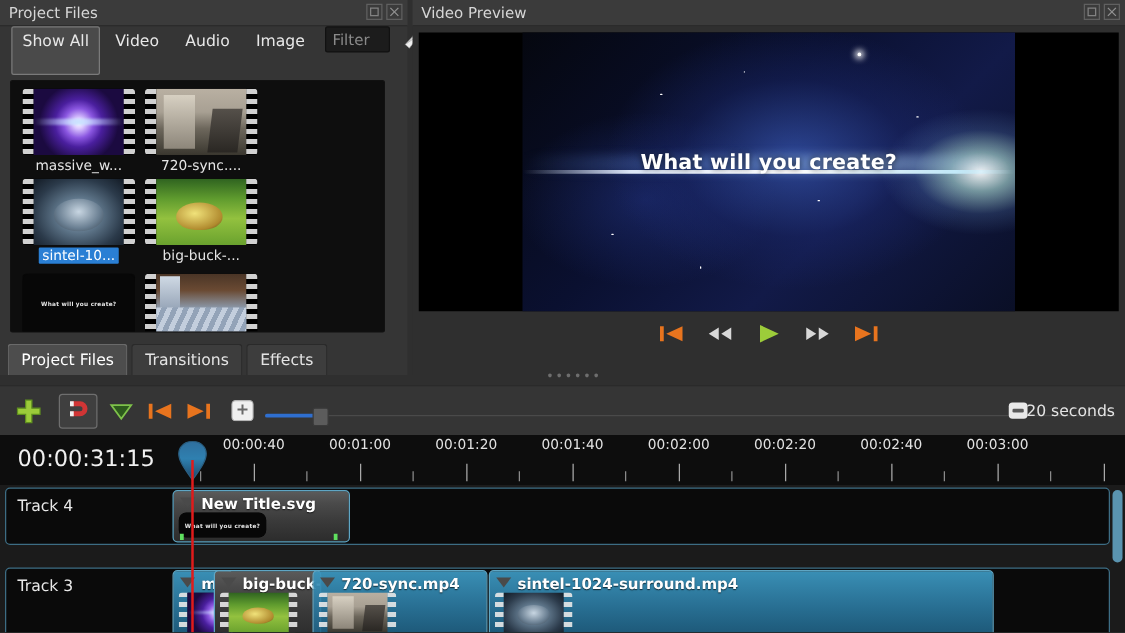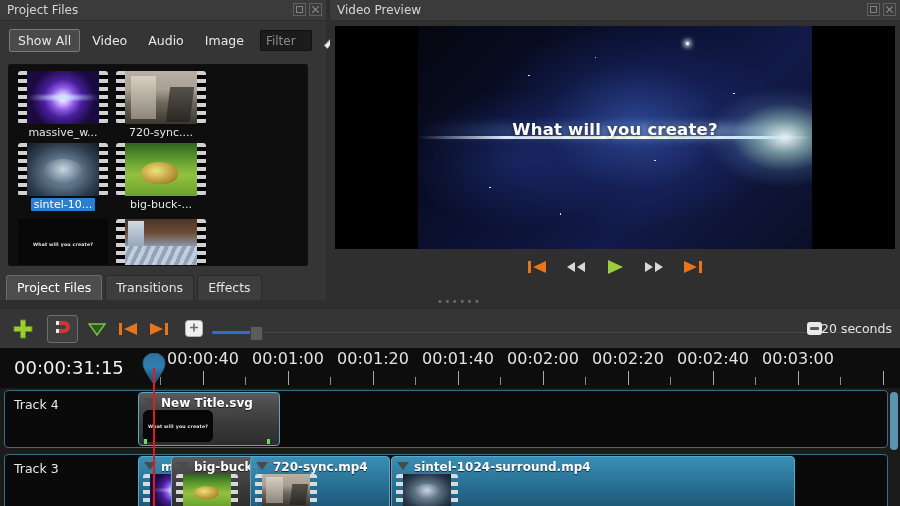--- a/index.html
+++ b/index.html
@@ -55,21 +55,21 @@
 
   
   #project-panel {
     position: absolute; left: 0; top: 0;
     width: 326px; height: 300px;
     background: #353535;
   }
   #filter-bar {
     position: absolute; left: 0; top: 21px;
     width: 326px; height: 39px;
-    display: flex; align-items: center;
+    display: flex; 
     padding-left: 9px;
     box-sizing: border-box;
     gap: 3px;
   }
   .filt-btn {
     color: #e8e8e8;
     font-size: 12.5px;
     padding: 3px 8px;
     border: 1px solid transparent;
     border-radius: 2px;
@@ -333,21 +333,21 @@
     color: #f0f0f0; font-size: 18px;
     font-family: "DejaVu Sans", "Liberation Sans", sans-serif;
   }
   .tick {
     position: absolute; bottom: 3px; width: 1px; background: #a9a9a9;
   }
   .tick.major { height: 14px; }
   .tick.minor { height: 8px; background: #8a8a8a; }
   .tlabel {
     position: absolute; top: 1px;
-    color: #e2e2e2; font-size: 16px;
+    color: #e2e2e2; font-size: 11px;
     transform: translateX(-50%);
     white-space: nowrap;
   }
   #playhead-marker {
     position: absolute; left: 142px; top: 5px;
     width: 24px; height: 32px;
   }
   #playhead-line {
     position: absolute; left: 153px; top: 368px;
     width: 2px; height: 138px;
@@ -666,21 +666,21 @@
             <stop offset="1" stop-color="#1b4566"></stop>
           </linearGradient>
         </defs>
       </svg>
     </div>
   </div>
 
   <div id="playhead-line" style="left: 153px;"></div>
 
   <div id="tracks">
-      <div class="track" style="top: 2px; height: 58px;">
+      <div class="track" style="top: 2px; height: 46px;">
         <div class="track-name nosel">Track 4</div>
         <div class="clip" style="left: 133px; width: 142px;">
           <div class="clip-caret"></div>
           <div class="clip-title nosel">New Title.svg</div>
           <div class="clip-thumb" style="background: rgb(7, 7, 7); width: 70px; border-radius: 6px;">
             <div class="thumb-inner art-title" style="left: 0px; right: 0px;">
               <div class="tt">What will you create?</div>
             </div>
           </div>
           <div class="kf" style="left: 5px;"></div>

